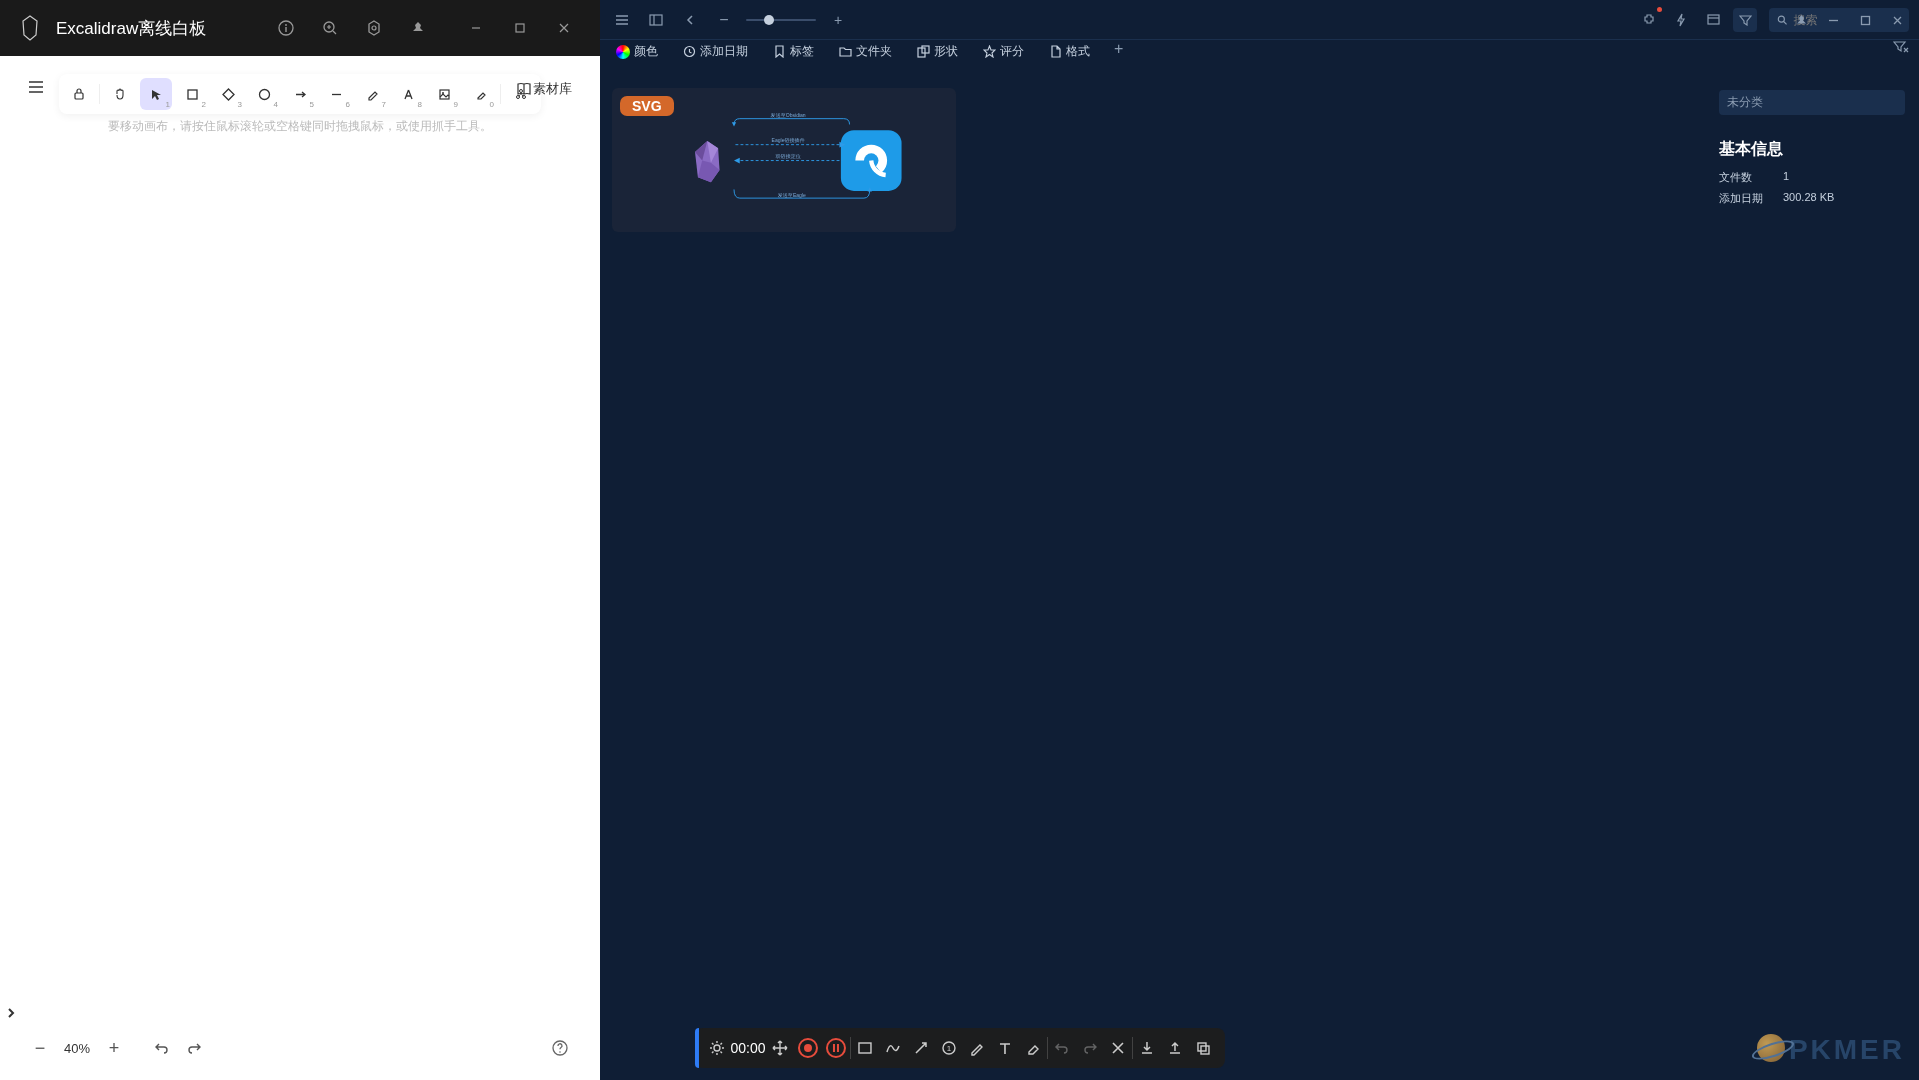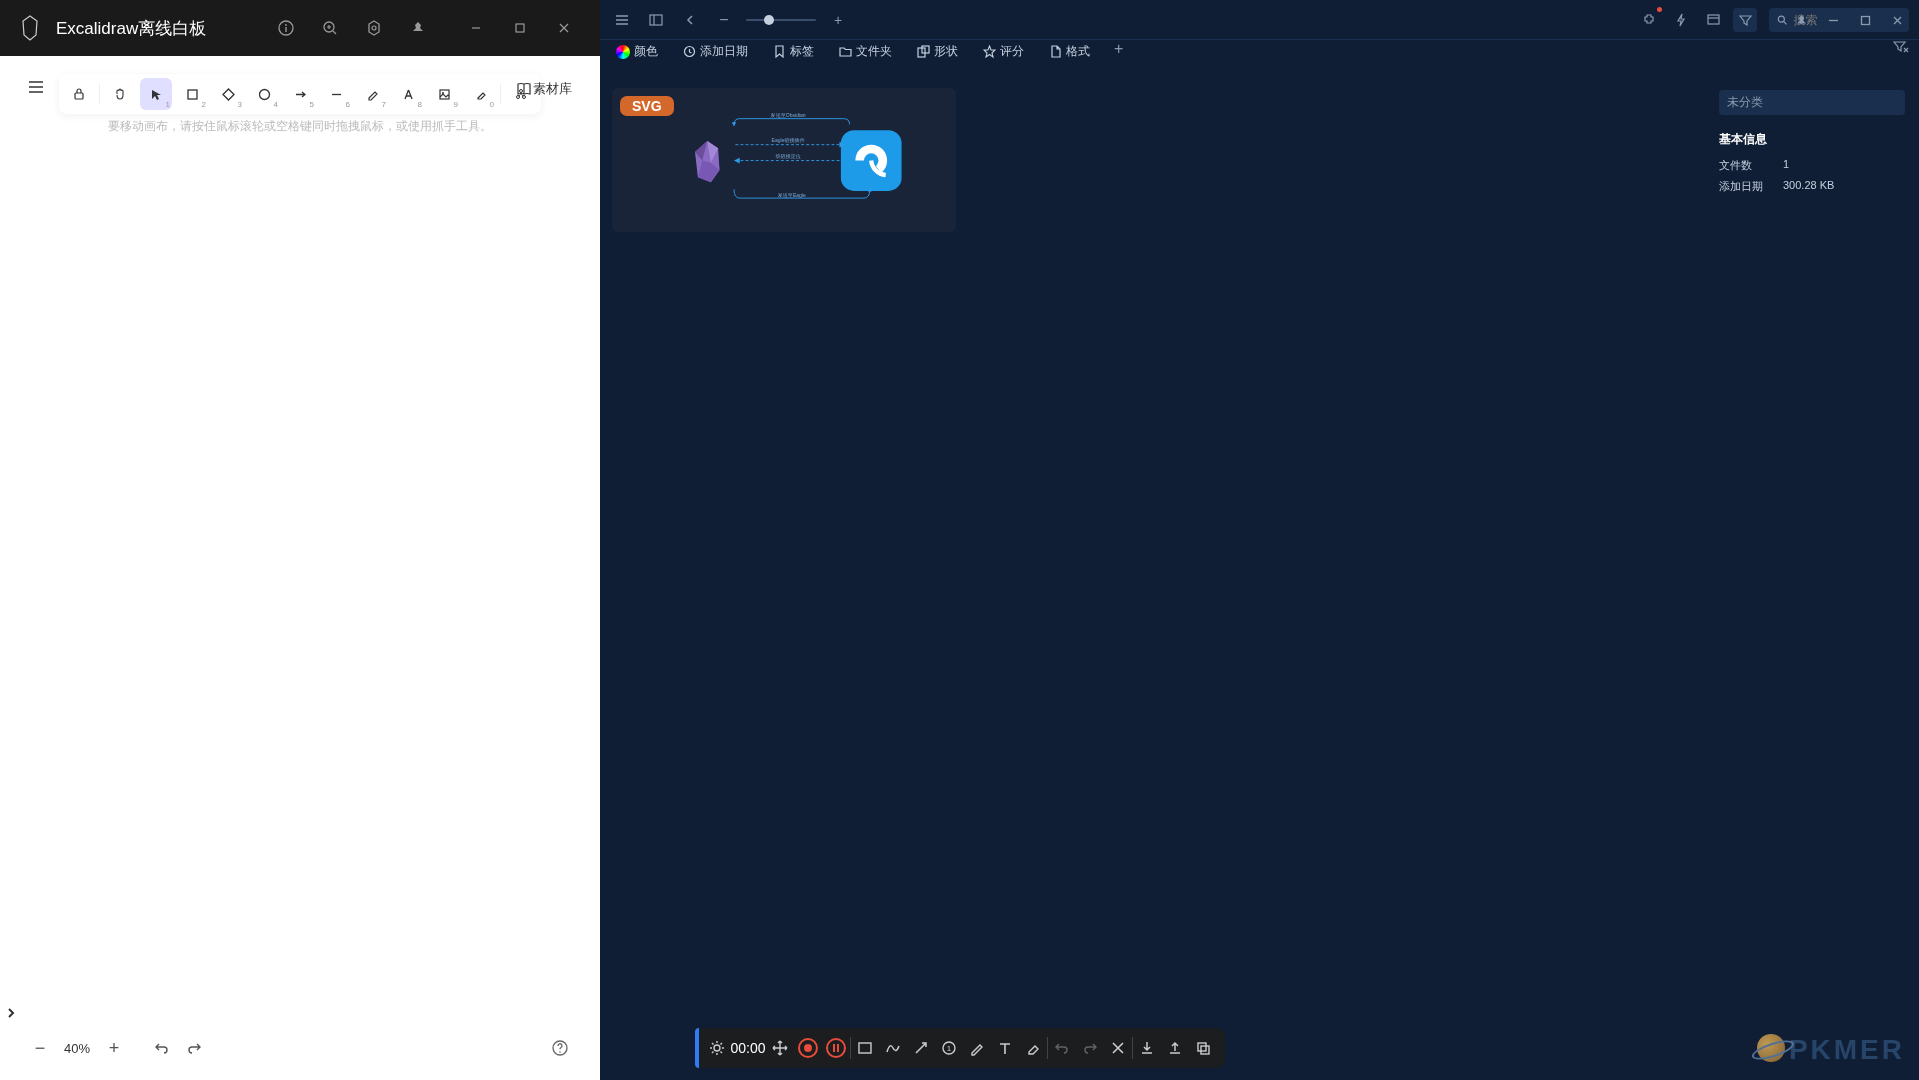--- a/index.html
+++ b/index.html
@@ -51,23 +51,23 @@
 .filter-add{color:#8a9bb0;font-size:16px;cursor:pointer;padding:0 6px}
 .filter-clear{margin-left:auto;color:#8a9bb0;cursor:pointer}
 
 .content-area{flex:1;padding:8px;display:flex;overflow:hidden}
 .gallery{flex:1;padding:4px}
 .thumbnail{width:344px;height:144px;background:#1a2438;border-radius:6px;position:relative;overflow:hidden;border:2px solid transparent}
 .svg-badge{position:absolute;top:6px;left:6px;background:#d4682a;color:#fff;font-size:14px;font-weight:600;padding:2px 12px;border-radius:7px;z-index:2}
 .thumb-content{position:absolute;inset:0;display:flex;align-items:center;justify-content:space-around;padding:20px}
 
 .details-panel{width:214px;background:#0f1e35;padding:14px;color:#c5d0de;position:absolute;right:0;top:76px;bottom:0}
-.details-tabs{display:flex;gap:8px;margin-bottom:16px}
+.details-tabs{display:flex;gap:8px;margin-bottom:24px}
 .details-tab{flex:1;background:#1a2f4d;padding:4px 8px;font-size:12px;border-radius:4px;text-align:left;cursor:pointer;color:#8a9bb0}
-.section-title{font-size:12px;color:#fff;font-weight:600;margin-bottom:10px}
+.section-title{font-size:16px;color:#fff;font-weight:600;margin-bottom:10px}
 .info-row{display:flex;font-size:11px;margin-bottom:6px}
 .info-label{width:64px;color:#c5d0de}
 .info-value{color:#c5d0de}
 
 
 .win-controls-right{position:absolute;top:8px;right:8px;display:flex;gap:4px;z-index:10}
 .win-ctrl{width:28px;height:24px;display:flex;align-items:center;justify-content:center;color:#8a9bb0;cursor:pointer}
 
 
 .record-bar{position:absolute;bottom:12px;left:50%;transform:translateX(-50%);height:40px;background:rgba(30,30,30,0.95);border-radius:8px;display:flex;align-items:center;padding:0 8px;z-index:20}

